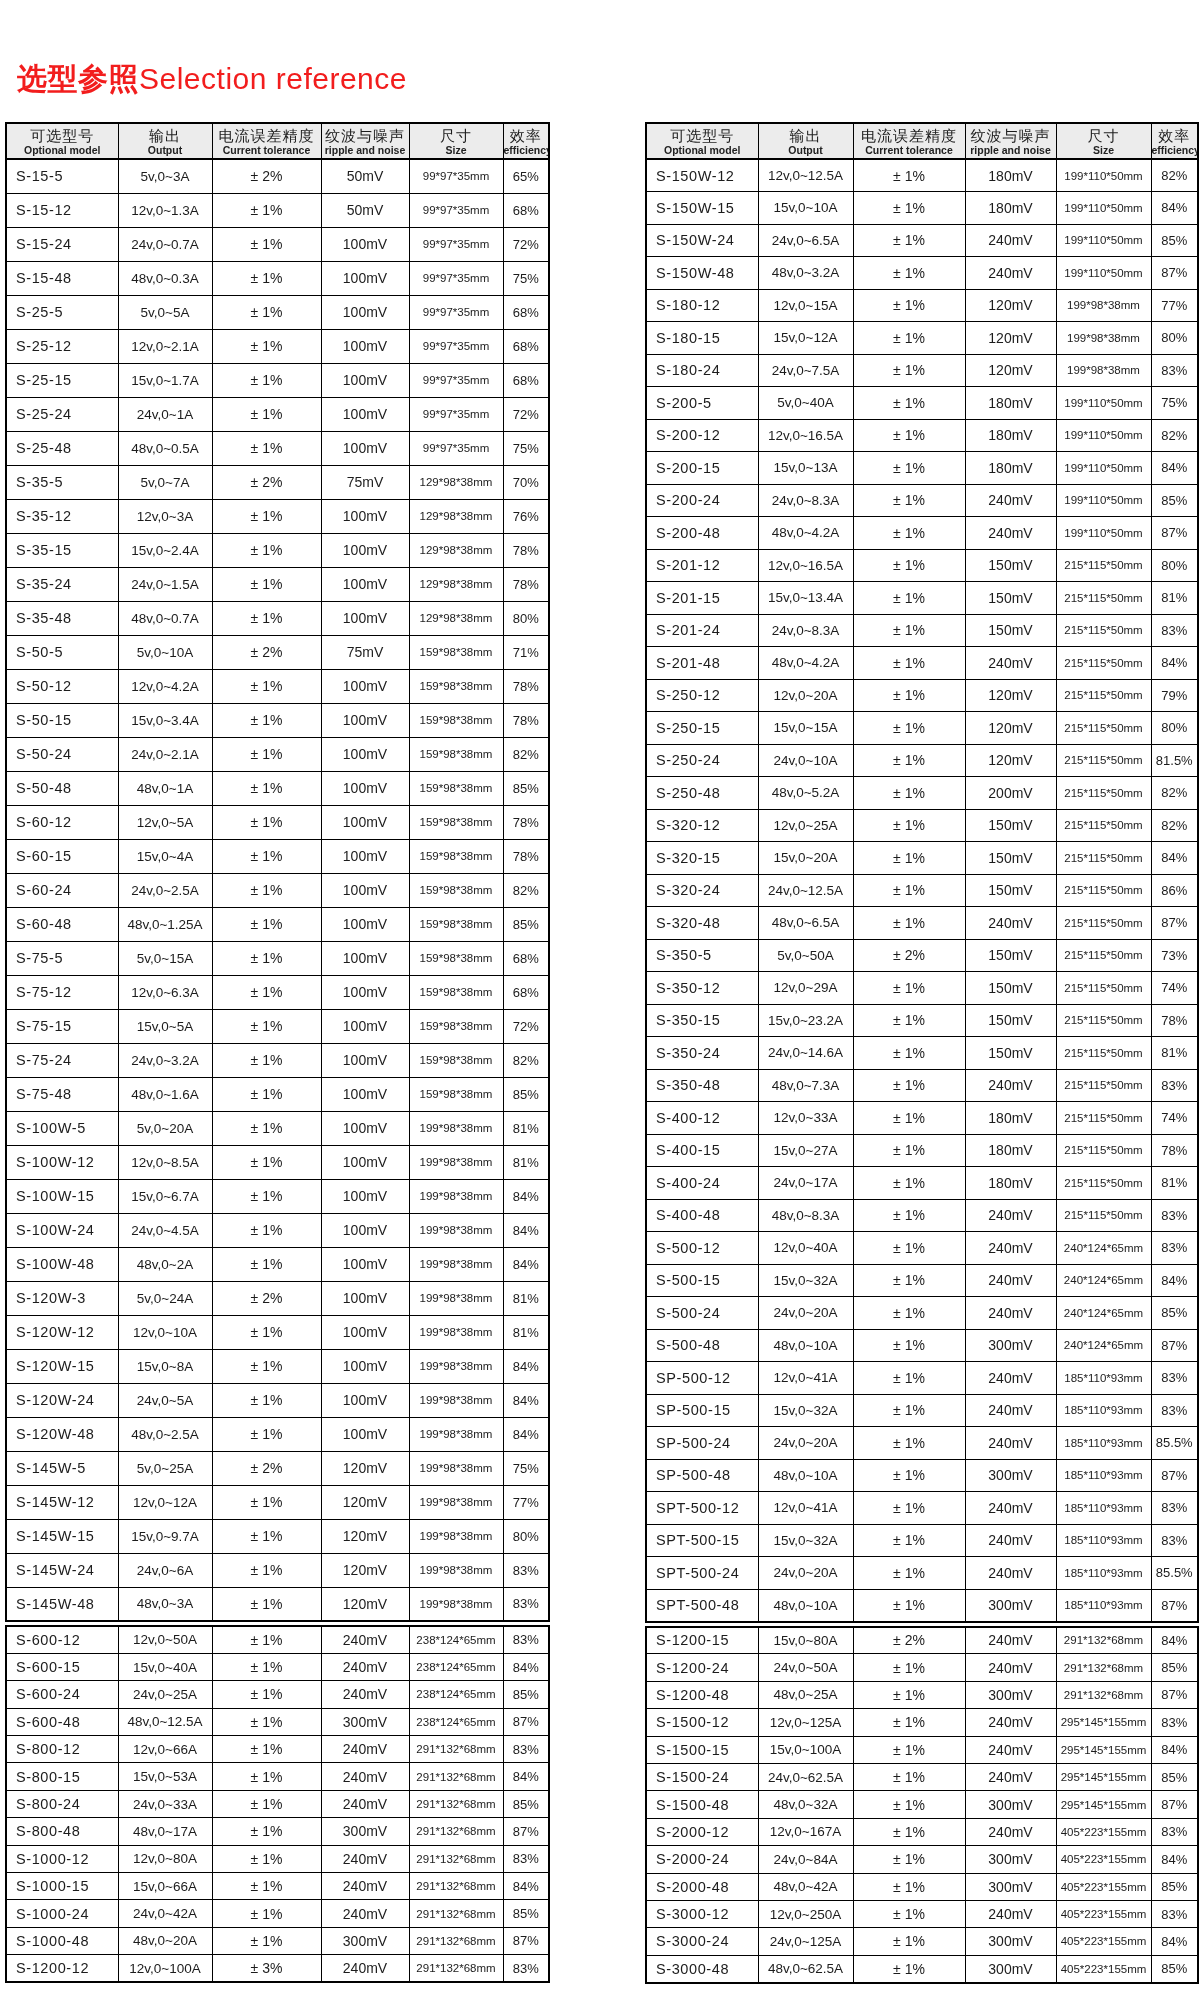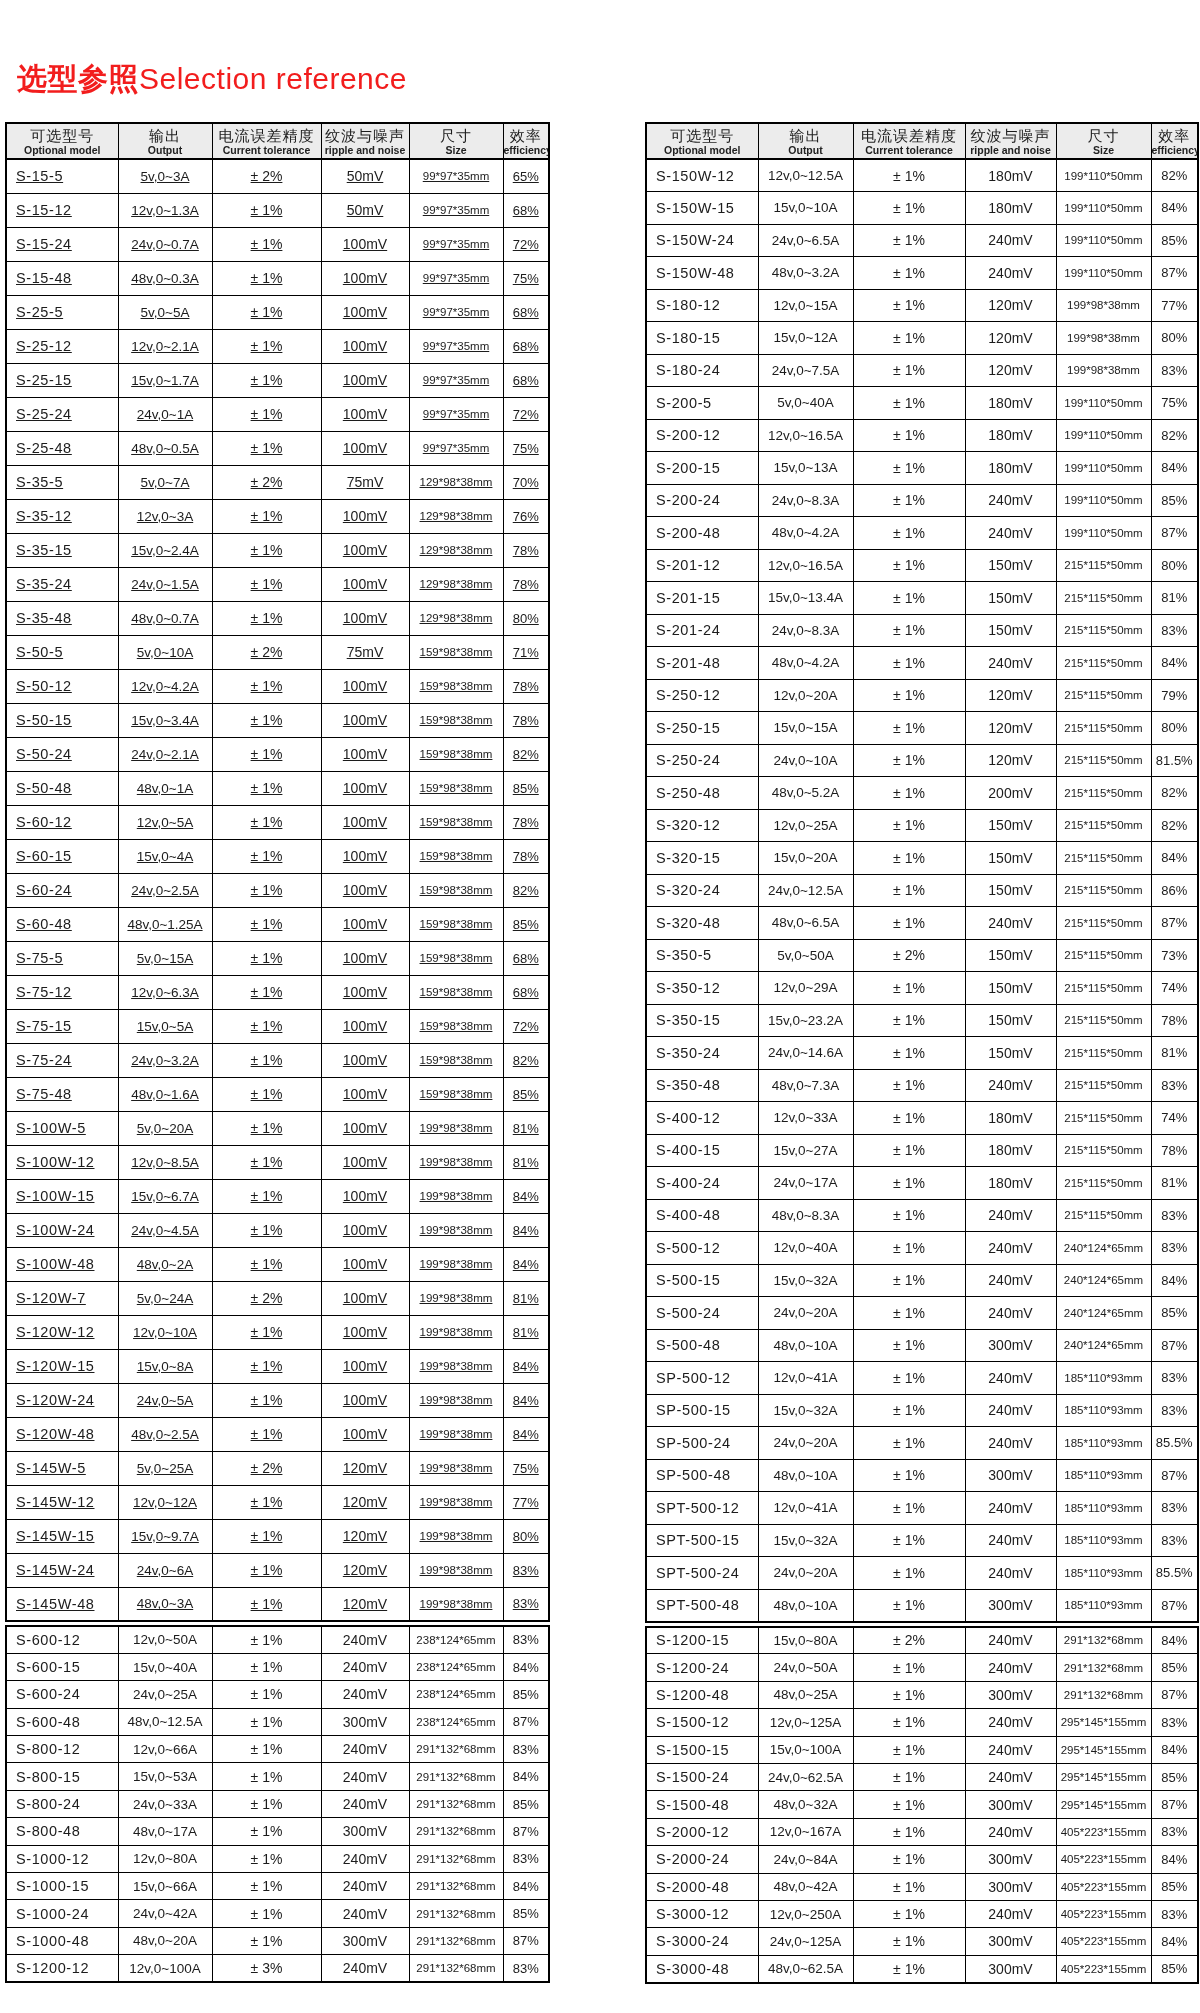--- a/index.html
+++ b/index.html
@@ -30,21 +30,21 @@
   thead tr{height:36px;border-radius:8px;}
   th .zh{display:block;font-size:15px;line-height:17px;letter-spacing:1px;}
   th .en{display:block;font-size:10.5px;line-height:12px;color:#222;font-weight:bold;}
   td{text-align:center;vertical-align:middle;font-size:14px;padding:0;}
   td.c0{text-align:left;padding-left:9px;font-size:14.5px;letter-spacing:0.6px;}
   td.c1{font-size:13.5px;}
   td.c2{font-size:14px;}
   td.c3{font-size:14px;}
   td.c4{font-size:11.5px;}
   td.c5{font-size:13px;}
-  .tcol.left  table.sec1 tbody tr{height:34px;text-decoration:underline;}
+  .tcol.left  table.sec1 tbody tr{height:34px;}
   .tcol.right table.sec1 tbody tr{height:32.5px;margin-top:44px;}
   table.sec2 tbody tr{height:27.4px;padding-left:32px;}
 </style>
 </head>
 <body>
 
 <h1 class="page-title" style="color: rgb(242, 29, 29);">
   <span class="zh">选型参照</span><span class="en">Selection reference</span>
 </h1>
 
@@ -347,21 +347,21 @@
           </tr>
           <tr>
             <td class="c0">S-100W-48</td>
             <td class="c1">48v,0~2A</td>
             <td class="c2">± 1%</td>
             <td class="c3">100mV</td>
             <td class="c4">199*98*38mm</td>
             <td class="c5">84%</td>
           </tr>
           <tr>
-            <td class="c0">S-120W-7</td>
+            <td class="c0">S-120W-3</td>
             <td class="c1">5v,0~24A</td>
             <td class="c2">± 2%</td>
             <td class="c3">100mV</td>
             <td class="c4">199*98*38mm</td>
             <td class="c5">81%</td>
           </tr>
           <tr>
             <td class="c0">S-120W-12</td>
             <td class="c1">12v,0~10A</td>
             <td class="c2">± 1%</td>

